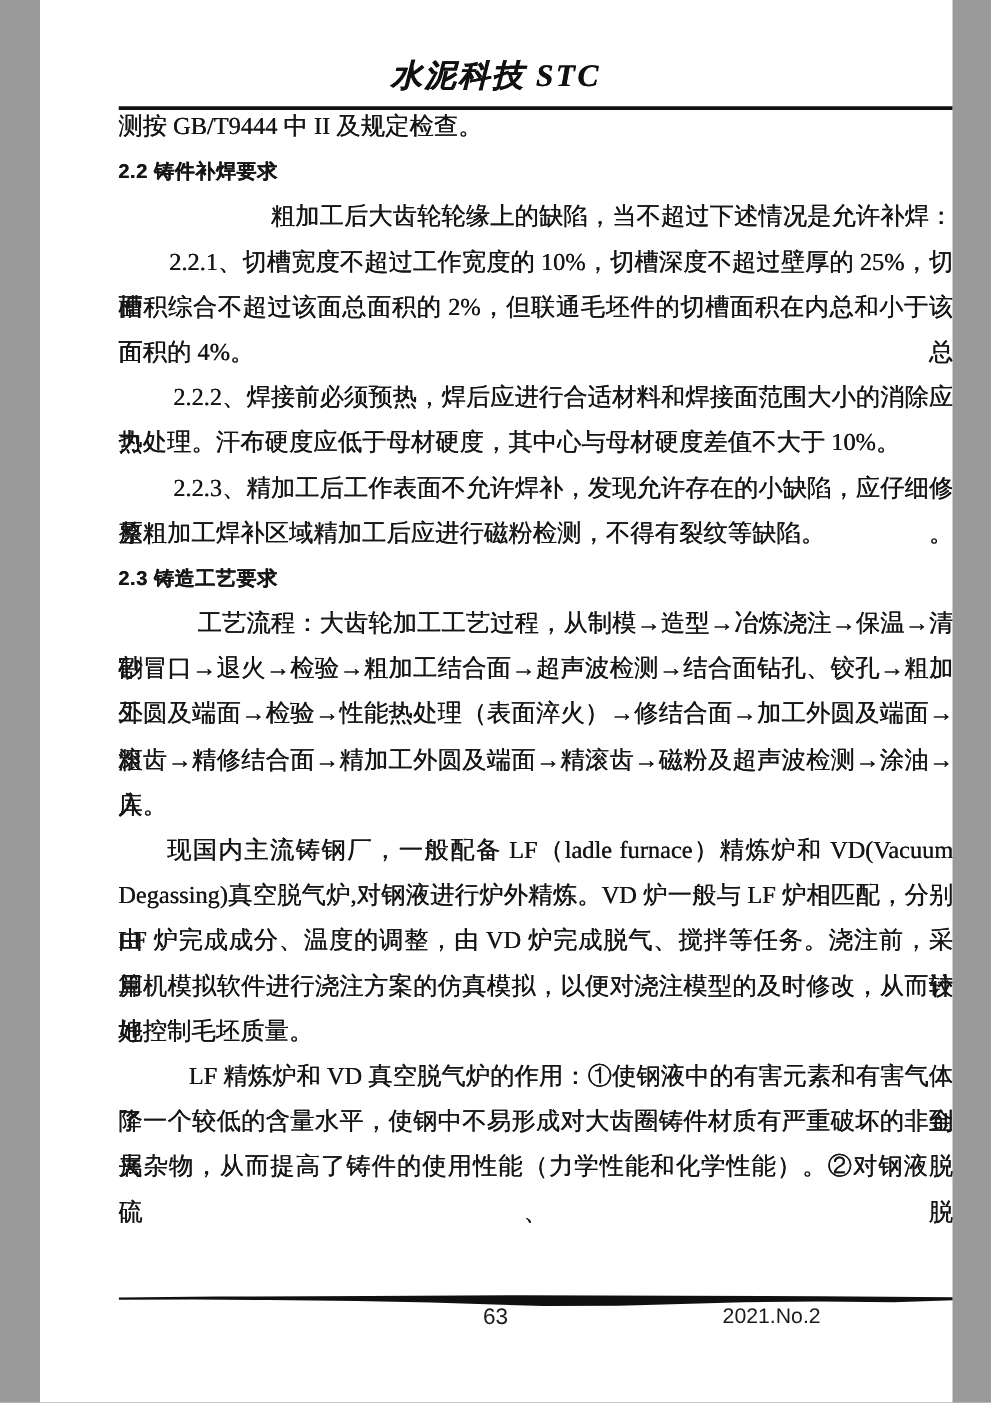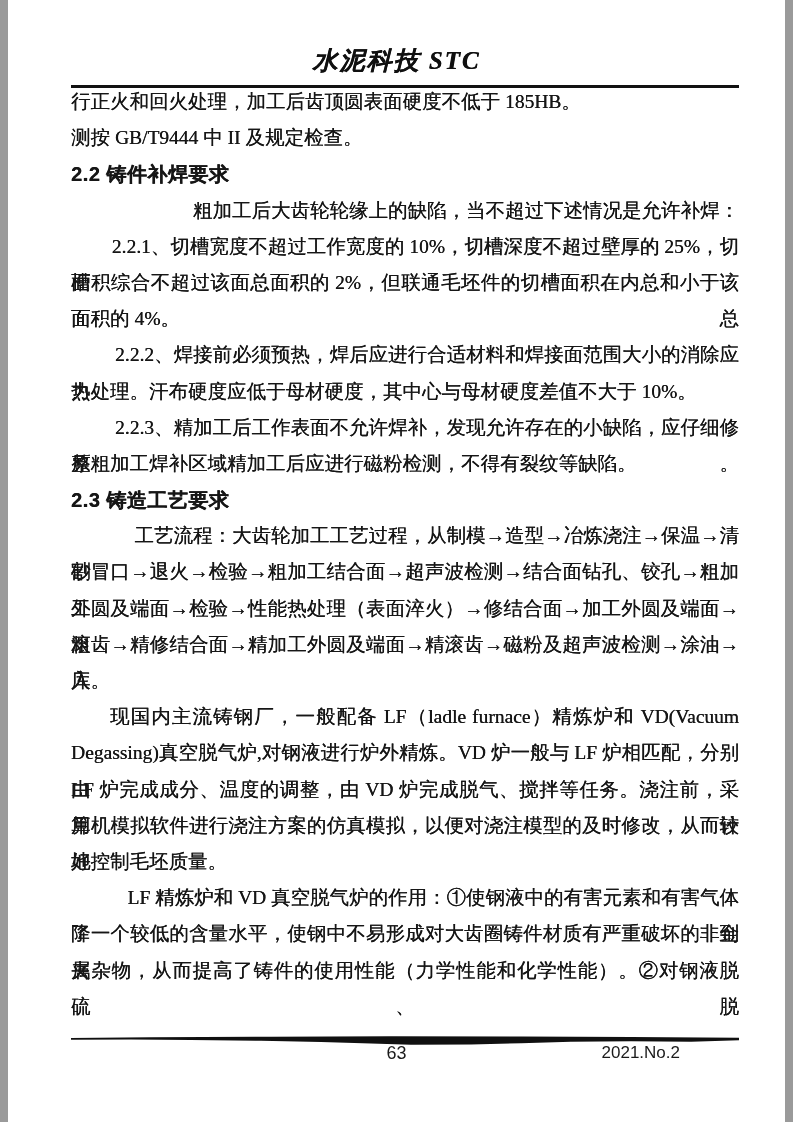--- a/index.html
+++ b/index.html
@@ -9,21 +9,20 @@
   }
   .page {
     position: relative;
     width: 730px;
     height: 1122px;
     background: #ffffff;
     margin: 0 auto;
     overflow: hidden;
     color: #161616;
     font-family: "Liberation Serif", "DejaVu Serif", serif;
-    padding-left: 47px;
   }
   
   .journal-title {
     position: absolute;
     top: 44px;
     left: 0;
     width: 100%;
     text-align: center;
     font-size: 25px;
     font-weight: bold;
@@ -63,21 +62,21 @@
   .l-last {
     text-align: left;
   }
   .l-indent {
     text-indent: 39px;
     text-align: right;
   }
   .l-heading {
     font-family: "Liberation Sans", "DejaVu Sans", sans-serif;
     font-weight: 700;
-    font-size: 20px;
+    font-size: 16px;
     letter-spacing: 0.5px;
   }
   
   .footer-bar {
     position: absolute;
     top: 1035px;
     left: 63px;
     width: 668px;
     height: 11px;
   }
@@ -102,21 +101,20 @@
 </style>
 </head>
 <body>
 
 <div class="page">
 
   <div class="journal-title">水泥科技 STC</div>
   <div class="header-rule"></div>
 
   <div class="doc-body">
-    <div class="line l-last">行正火和回火处理，加工后齿顶圆表面硬度不低于 185HB。</div>
     <div class="line l-last">测按 GB/T9444 中 II 及规定检查。</div>
     <div class="line l-heading">2.2 铸件补焊要求</div>
     <div class="line l-last l-indent">粗加工后大齿轮轮缘上的缺陷，当不超过下述情况是允许补焊：</div>
     <div class="line l-just l-indent">2.2.1、切槽宽度不超过工作宽度的 10%，切槽深度不超过壁厚的 25%，切槽</div>
     <div class="line l-just">面积综合不超过该面总面积的 2%，但联通毛坯件的切槽面积在内总和小于该面总</div>
     <div class="line l-last">面积的 4%。</div>
     <div class="line l-just l-indent">2.2.2、焊接前必须预热，焊后应进行合适材料和焊接面范围大小的消除应力</div>
     <div class="line l-last">热处理。汗布硬度应低于母材硬度，其中心与母材硬度差值不大于 10%。</div>
     <div class="line l-just l-indent">2.2.3、精加工后工作表面不允许焊补，发现允许存在的小缺陷，应仔细修整。</div>
     <div class="line l-last">原粗加工焊补区域精加工后应进行磁粉检测，不得有裂纹等缺陷。</div>

